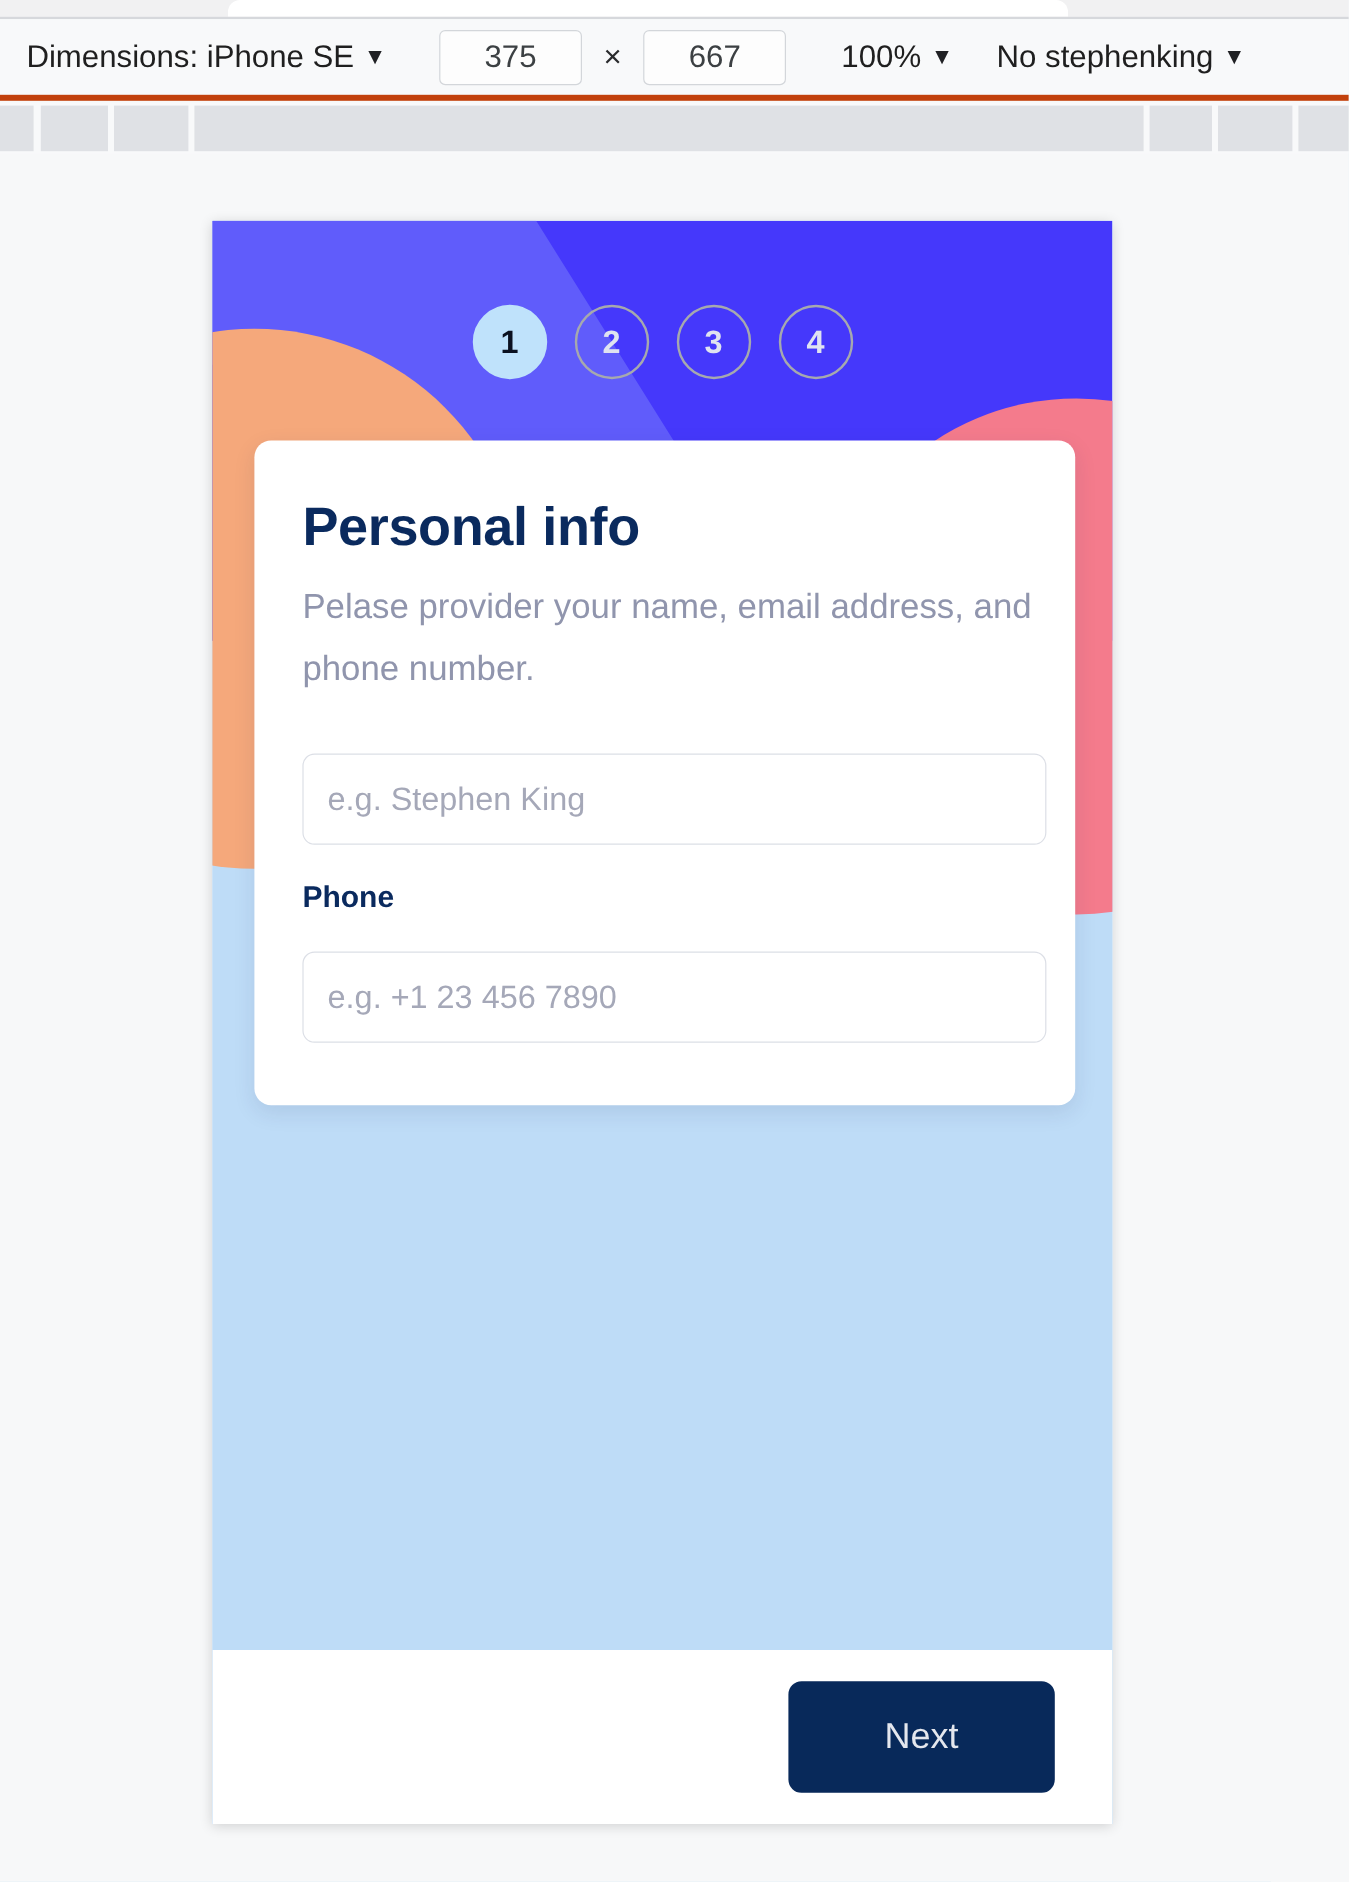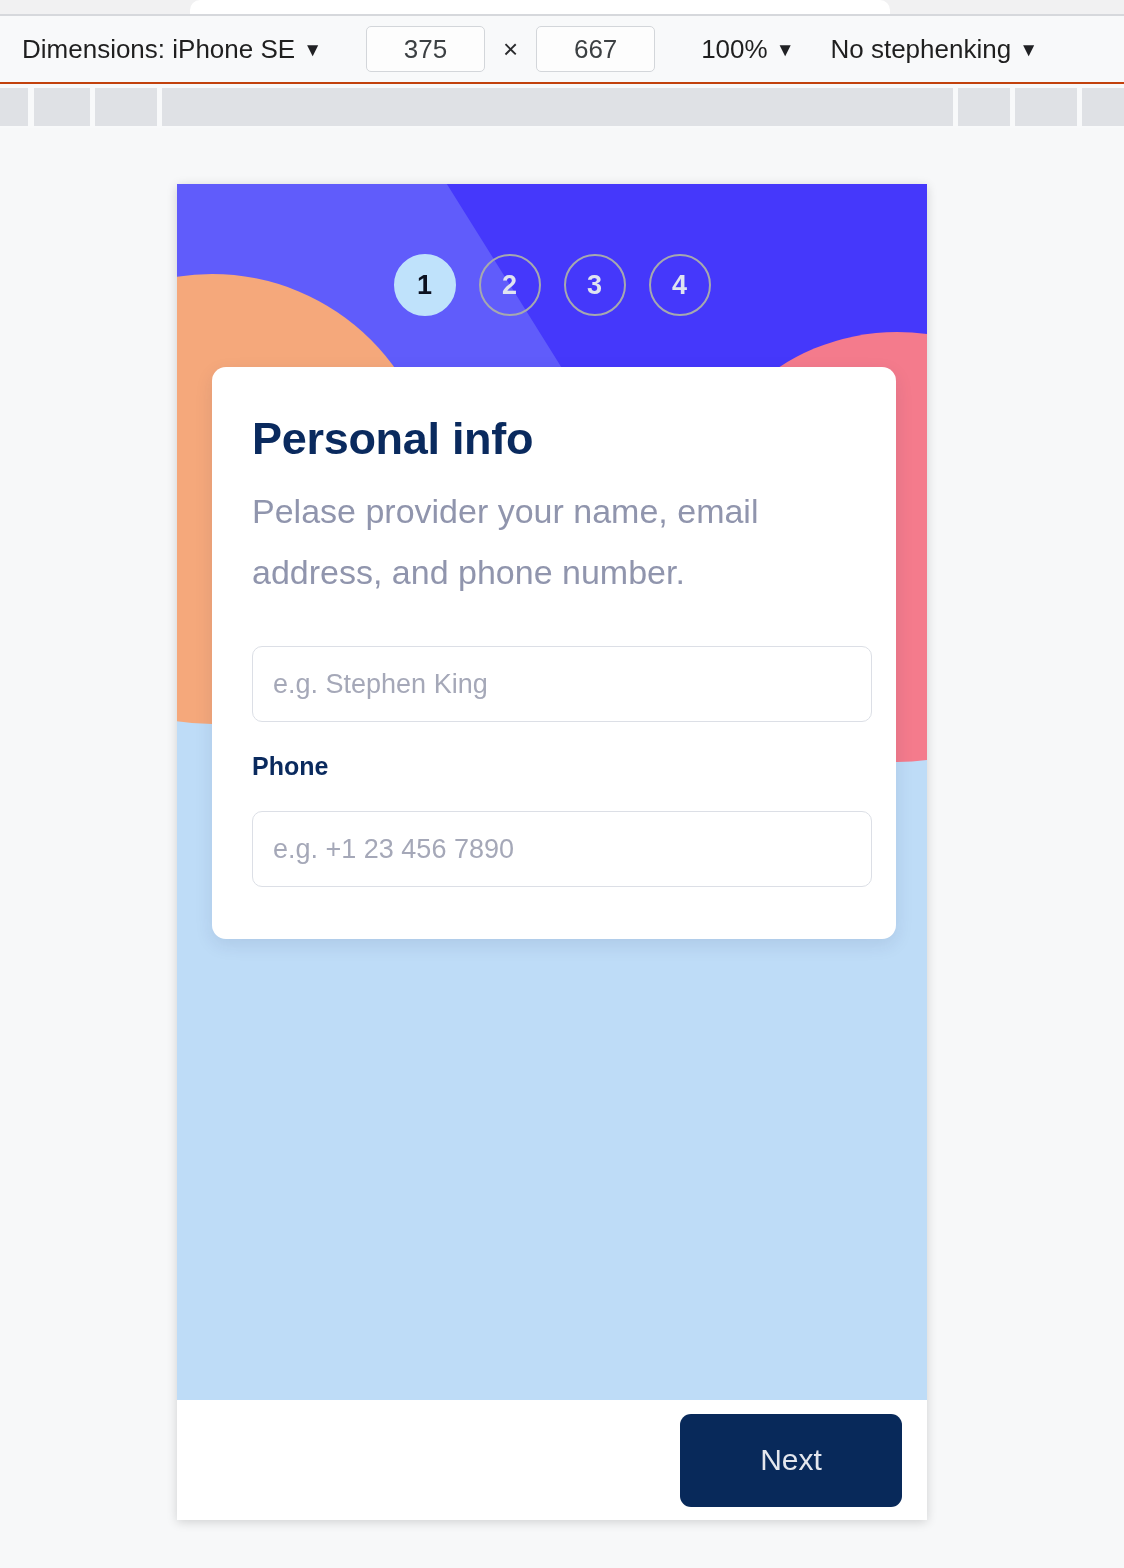--- a/index.html
+++ b/index.html
@@ -42,21 +42,21 @@
     background: #d6d8dc;
   }
 
   
   .device-toolbar {
     position: absolute;
     top: 16px; left: 0;
     width: 1124px;
     height: 68px;
     background: #f8f9fa;
-    border-bottom: 2px solid #c2410c;
+    border-bottom: 5px solid #c2410c;
     display: flex;
     align-items: center;
     box-sizing: border-box;
     padding-left: 22px;
   }
   .dt-item {
     display: flex;
     align-items: center;
     font-size: 26px;
     color: #1f1f1f;
@@ -230,21 +230,21 @@
     z-index: 6;
   }
   .card-title {
     font-size: 45px;
     font-weight: bold;
     color: #0a2a5e;
     margin: 0 0 16px 0;
     letter-spacing: -0.3px;
   }
   .card-sub {
-    font-size: 34px;
+    font-size: 29px;
     line-height: 1.78;
     color: #9095ad;
     margin: 0 0 44px 0;
   }
   .field { margin-bottom: 30px; }
   .field:last-child { margin-bottom: 0; }
   .field-label {
     display: block;
     font-size: 25px;
     font-weight: bold;
@@ -269,27 +269,27 @@
     color: #a5a8b8;
     opacity: 1;
   }
 
   
   .action-bar {
     position: absolute;
     left: 0;
     bottom: 0;
     width: 750px;
-    height: 120px;
+    height: 145px;
     background: #ffffff;
     display: flex;
     align-items: center;
     justify-content: flex-end;
     box-sizing: border-box;
-    padding-right: 25px;
+    padding-right: 48px;
   }
   .next-btn {
     min-width: 222px;
     height: 93px;
     background: #08295a;
     border: none;
     border-radius: 11px;
     color: #e4e7ee;
     font-family: "Liberation Sans", sans-serif;
     font-size: 30px;

